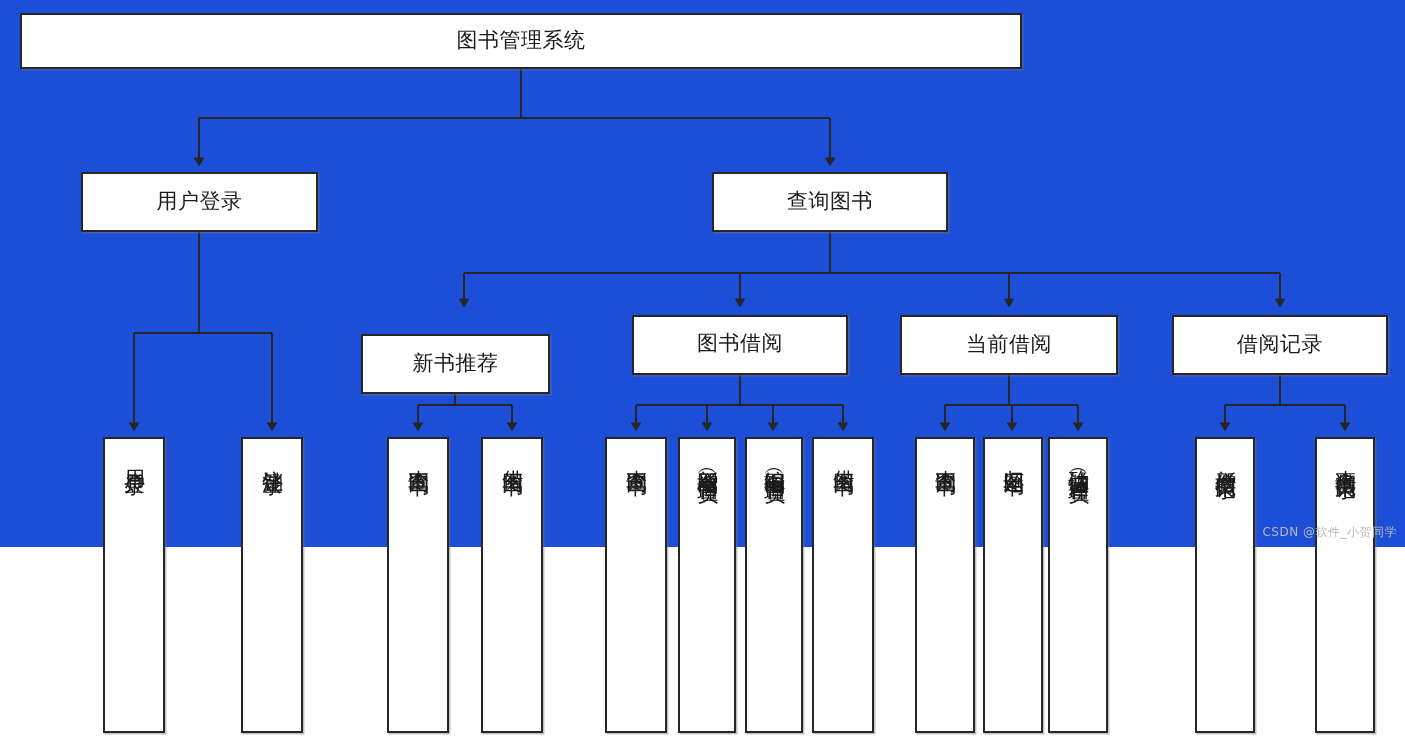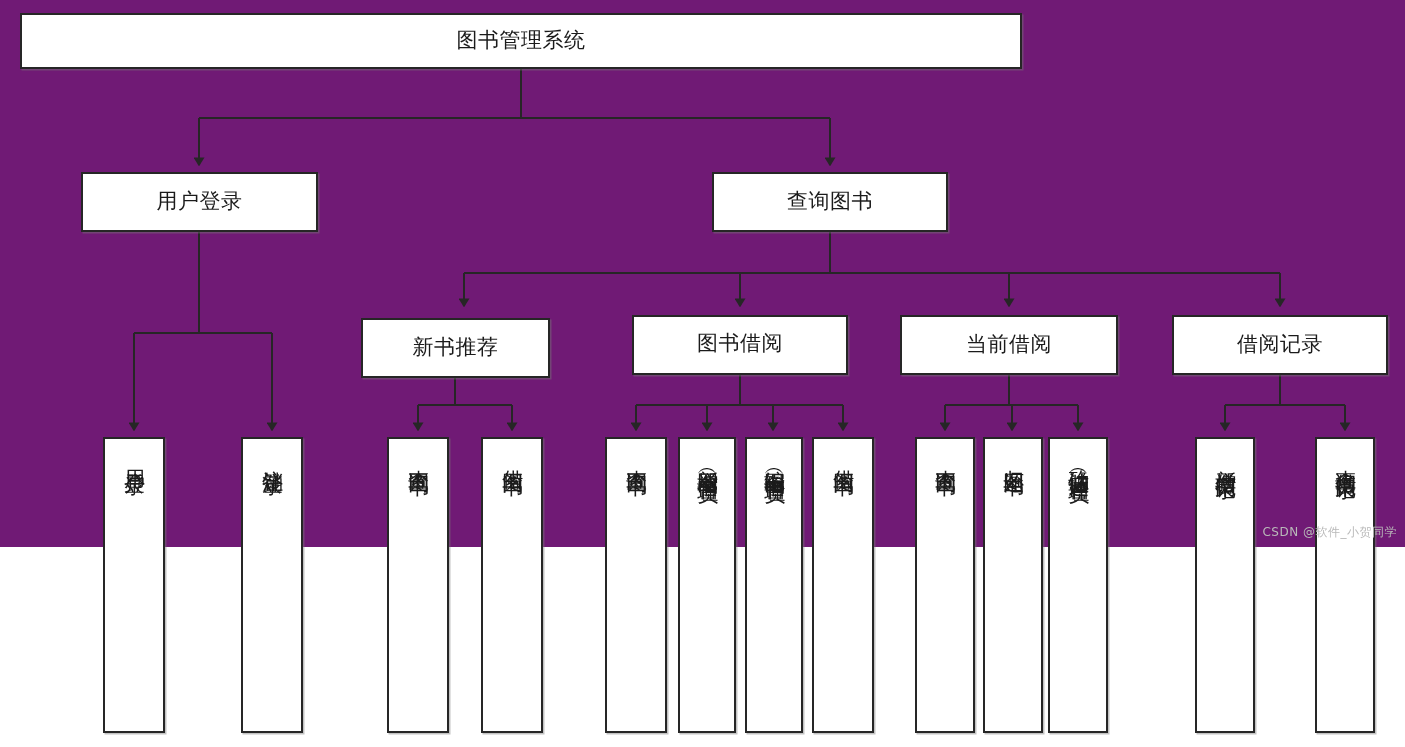--- a/index.html
+++ b/index.html
@@ -11,21 +11,21 @@
   body {
     width: 1405px;
     height: 747px;
     font-family: "DejaVu Sans", "Liberation Sans", sans-serif;
     overflow: hidden;
   }
   #diagram-root {
     position: relative;
     width: 1405px;
     height: 547px;
-    background: #701a75;
+    background: #1d4ed8;
   }
   #edge-layer {
     position: absolute;
     left: 0;
     top: 0;
     width: 1405px;
     height: 747px;
   }
   .node {
     position: absolute;
@@ -135,21 +135,21 @@
   </div>
 
   <div class="node node-h" style="left:81px; top:172px; width:237px; height:60px;">
     <span class="node-label">用户登录</span>
   </div>
 
   <div class="node node-h" style="left:712px; top:172px; width:236px; height:60px;">
     <span class="node-label">查询图书</span>
   </div>
 
-  <div class="node node-h" style="left:361px; top:318px; width:189px; height:60px;">
+  <div class="node node-h" style="left:361px; top:334px; width:189px; height:60px;">
     <span class="node-label">新书推荐</span>
   </div>
 
   <div class="node node-h" style="left:632px; top:315px; width:216px; height:60px;font-family:Liberation Mono, monospace;">
     <span class="node-label">图书借阅</span>
   </div>
 
   <div class="node node-h" style="left:900px; top:315px; width:218px; height:60px;">
     <span class="node-label">当前借阅</span>
   </div>

